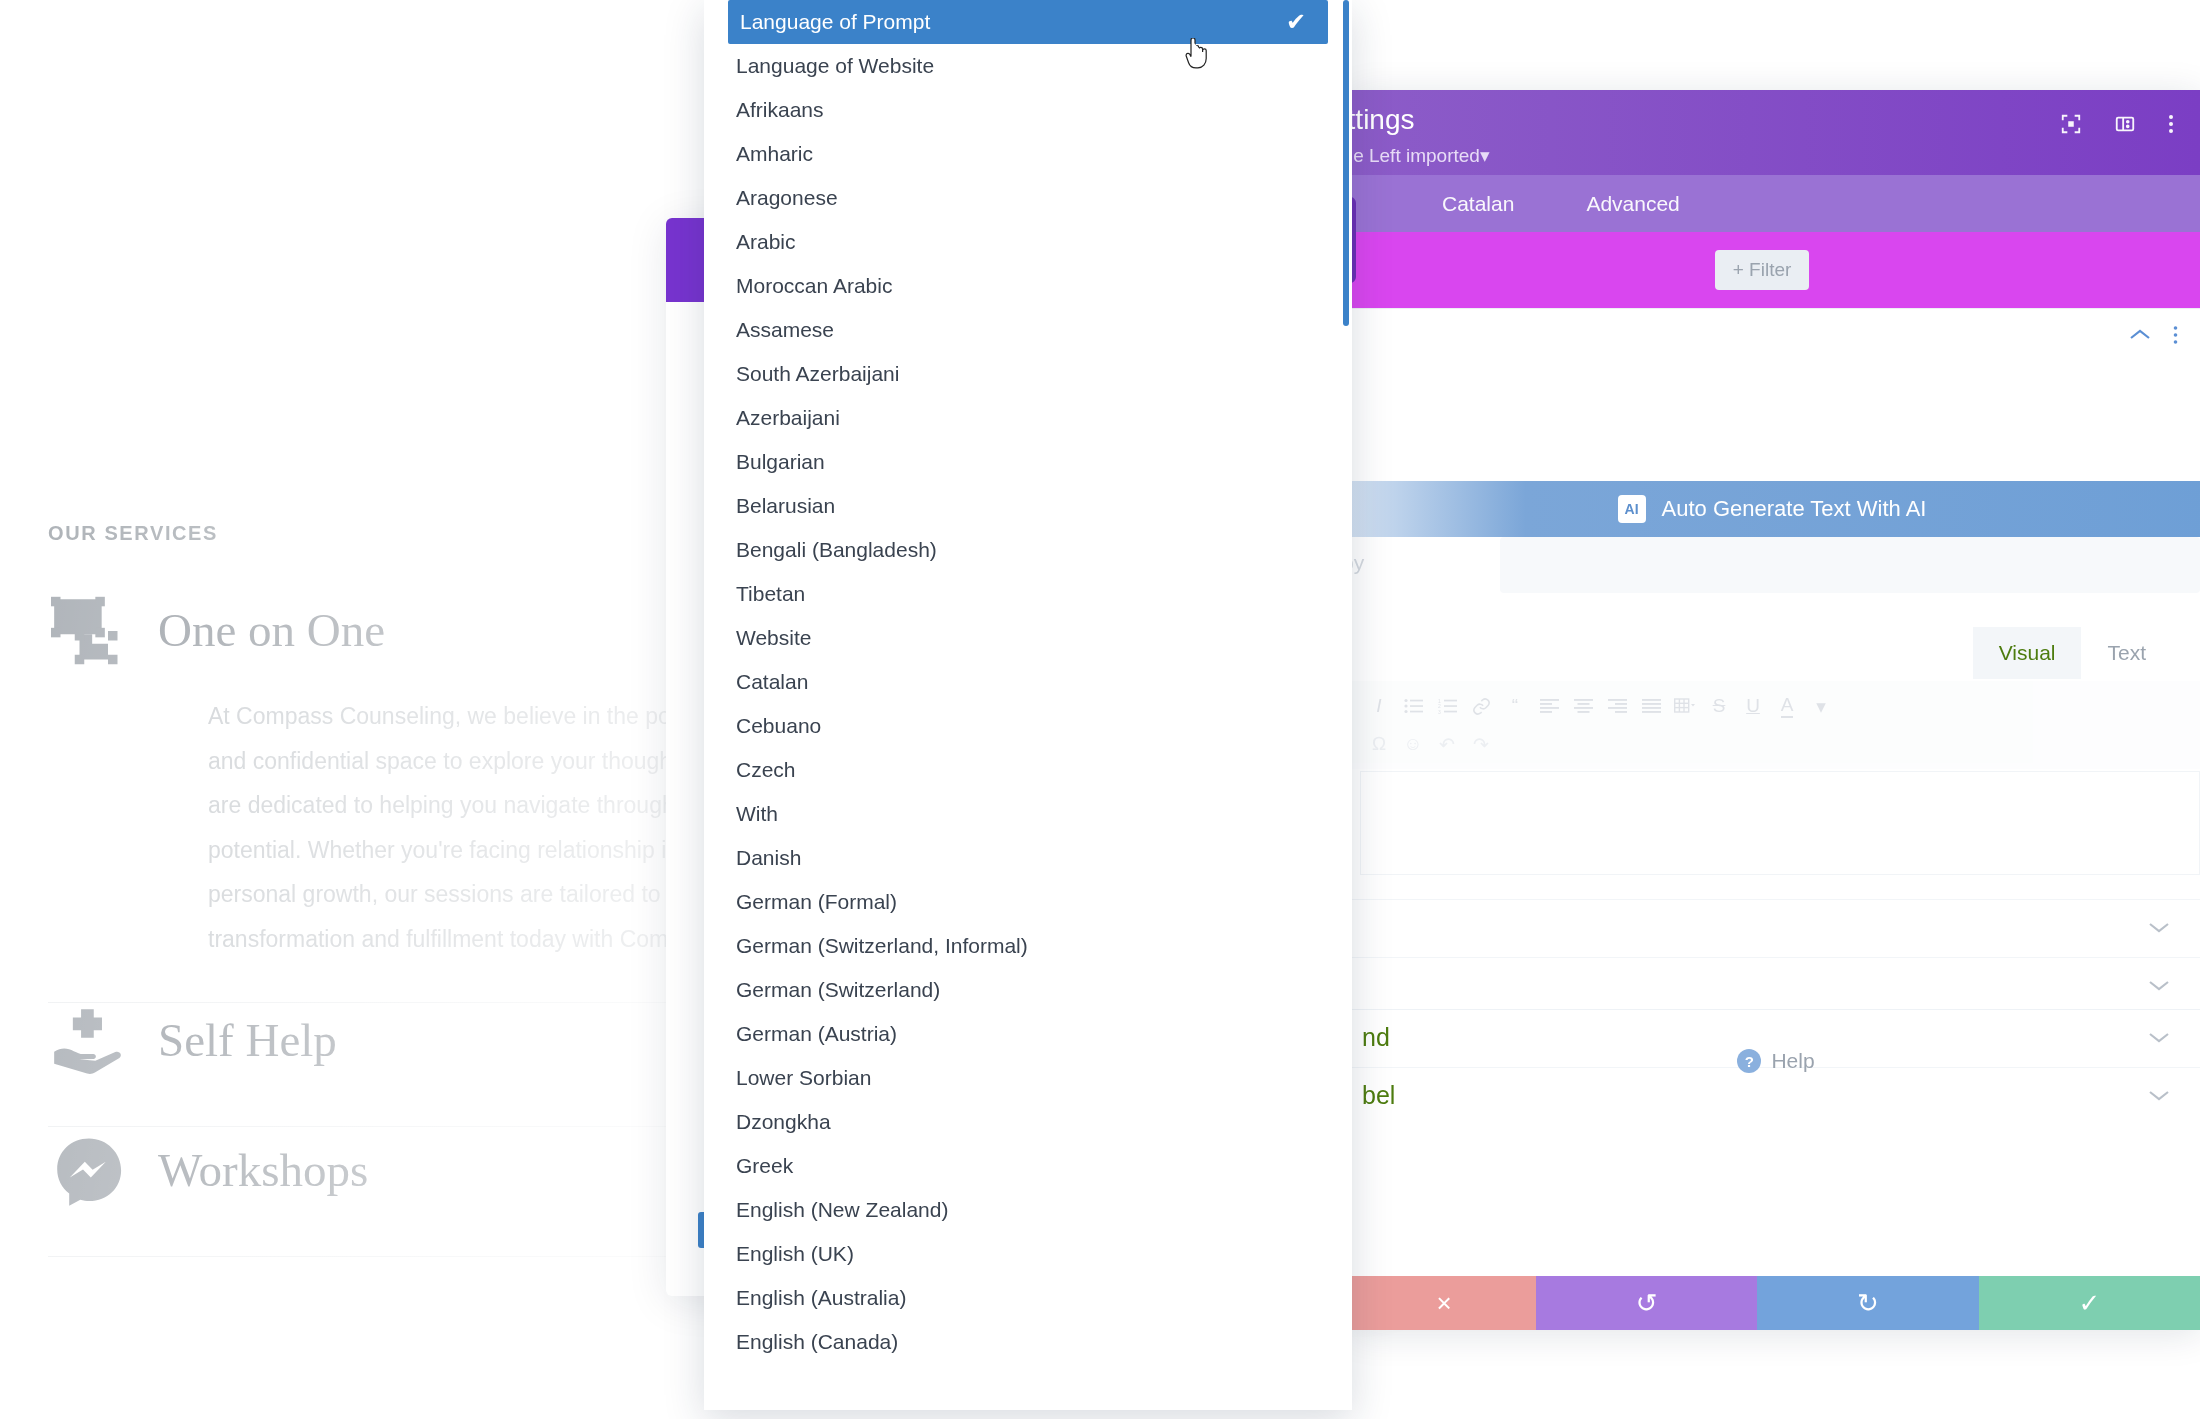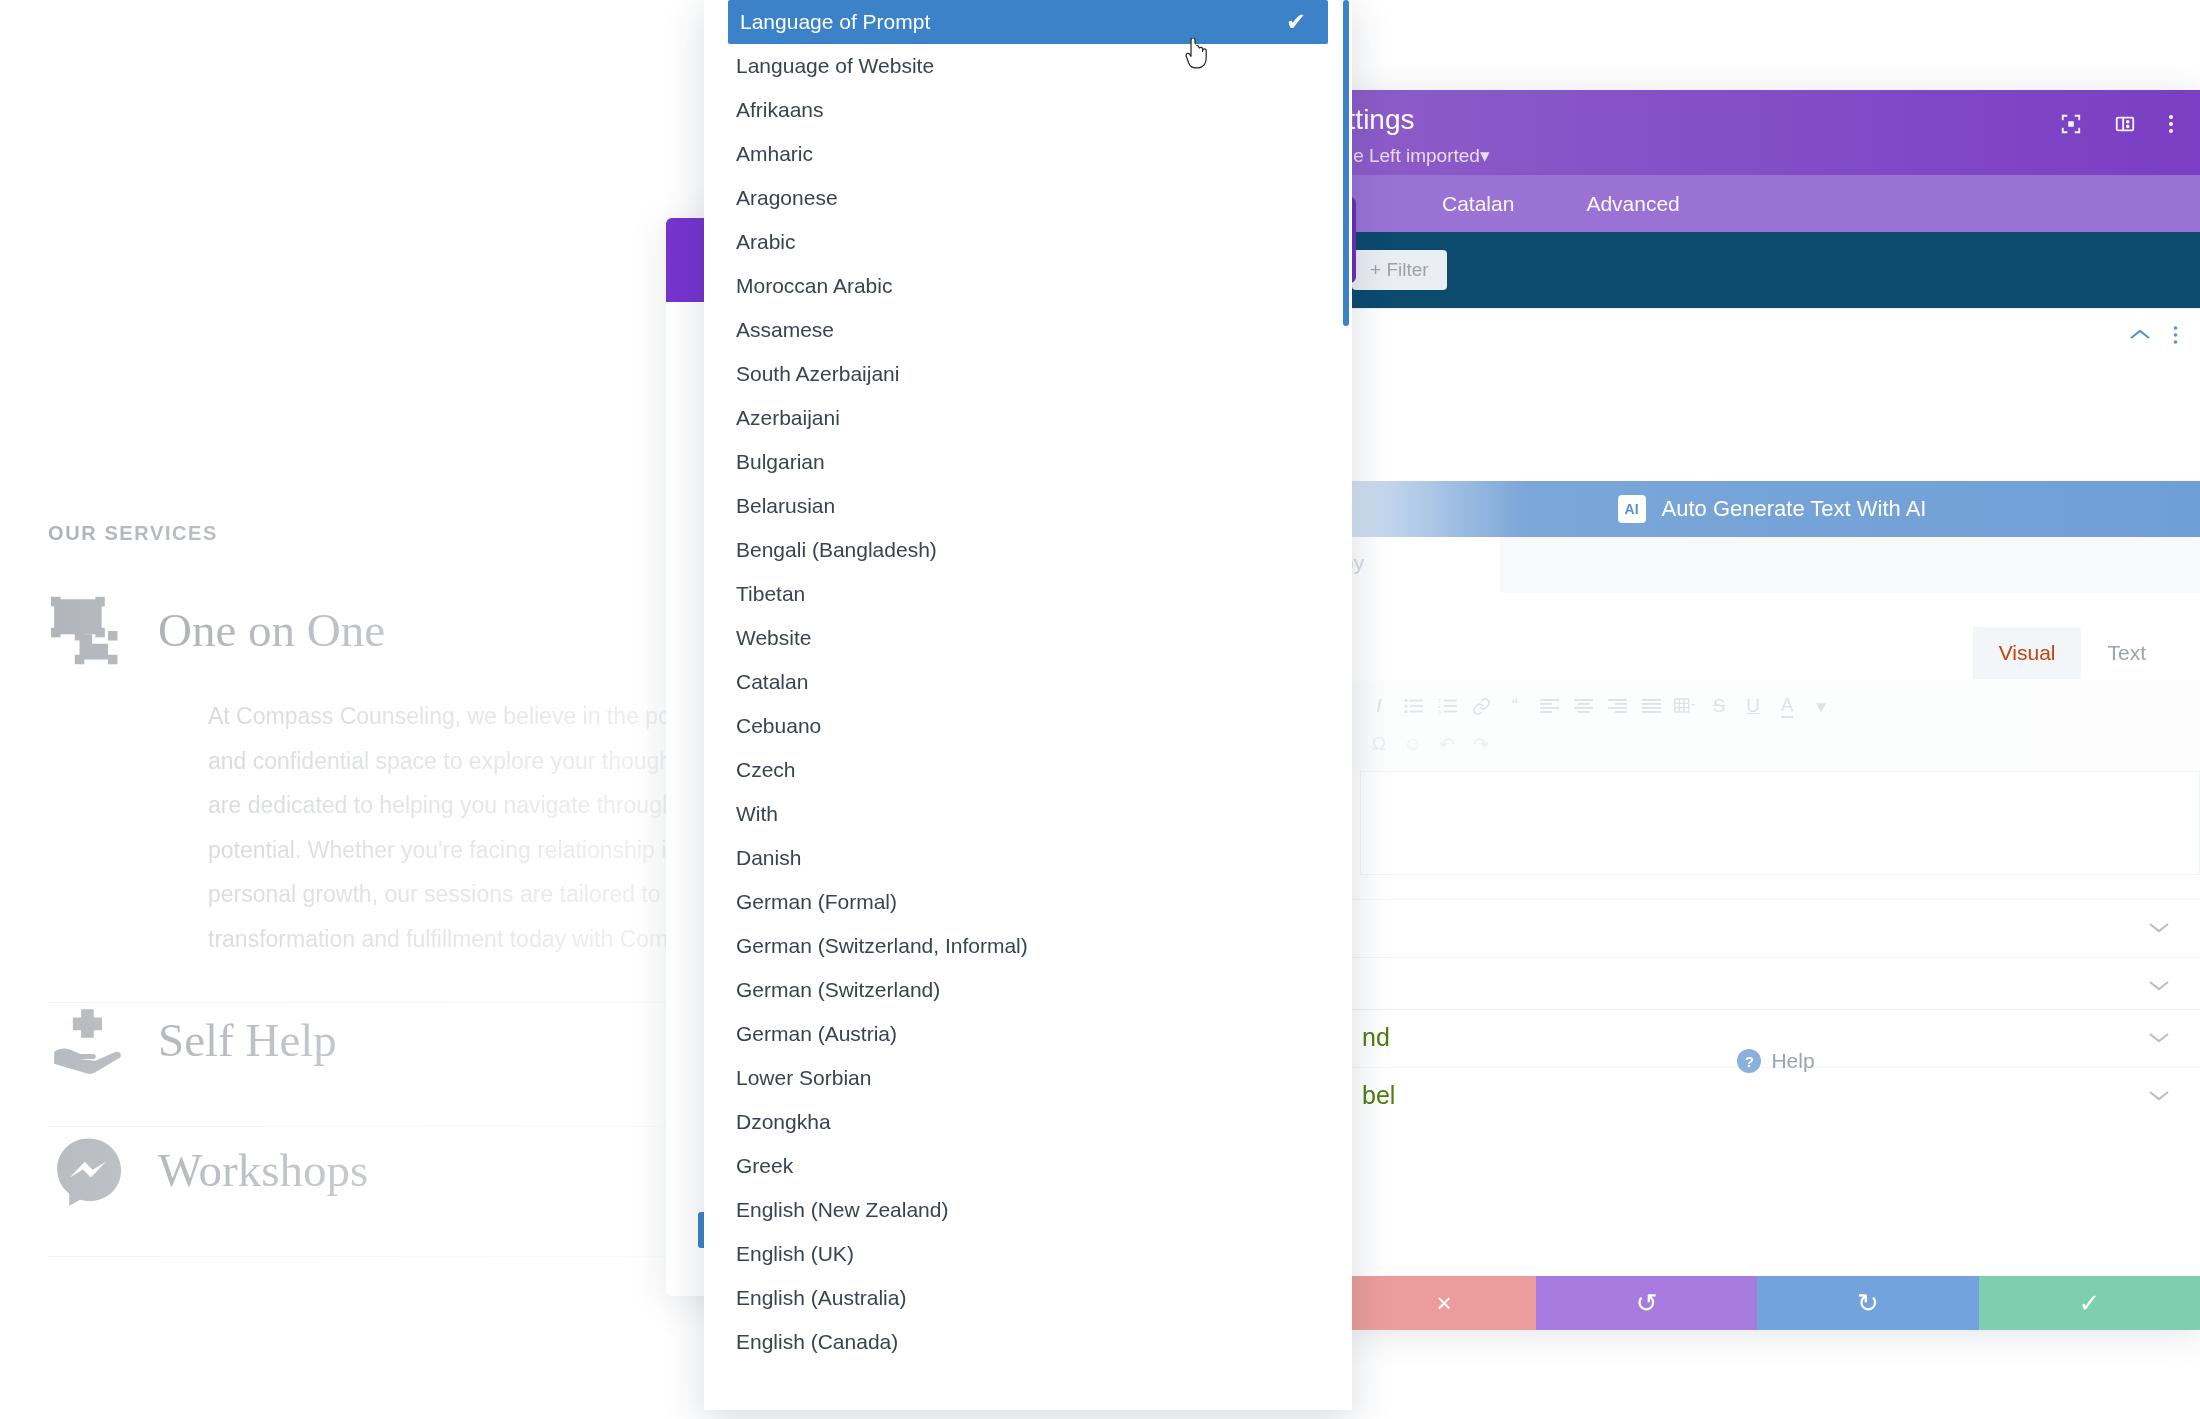--- a/index.html
+++ b/index.html
@@ -177,24 +177,24 @@
     gap: 72px;
   }
   .divi-tab {
     color: #fff;
     font-size: 21px;
     opacity: .95;
     cursor: pointer;
   }
   #divi-toolbar {
     height: 76px;
-    background: #0c4a6e;
-    display: flex;
-    align-items: center;
-    justify-content: flex-start;
+    background: #d946ef;
+    display: flex;
+    align-items: center;
+    justify-content: center;
     padding-right: 28px;
     border-bottom: 1px solid #edf0f4;
     position: relative;
   }
   #filter-btn {
     background: #eaeef3;
     color: #9aa3ae;
     font-size: 19px;
     border-radius: 4px;
     padding: 9px 18px;
@@ -272,21 +272,21 @@
     border-radius: 4px;
   }
   #editor-tabs {
     position: absolute;
     right: 28px;
     top: 318px;
     display: flex;
   }
   .ed-tab {
     font-size: 21px;
-    color: #c2410c;
+    color: #4d7c0f;
     padding: 14px 26px;
     background: #f3f6f9;
   }
   .ed-tab.active {
     background: #fff;
     color: #9aa3ae;
   }
   #editor-toolbar {
     position: absolute;
     left: -140px;

